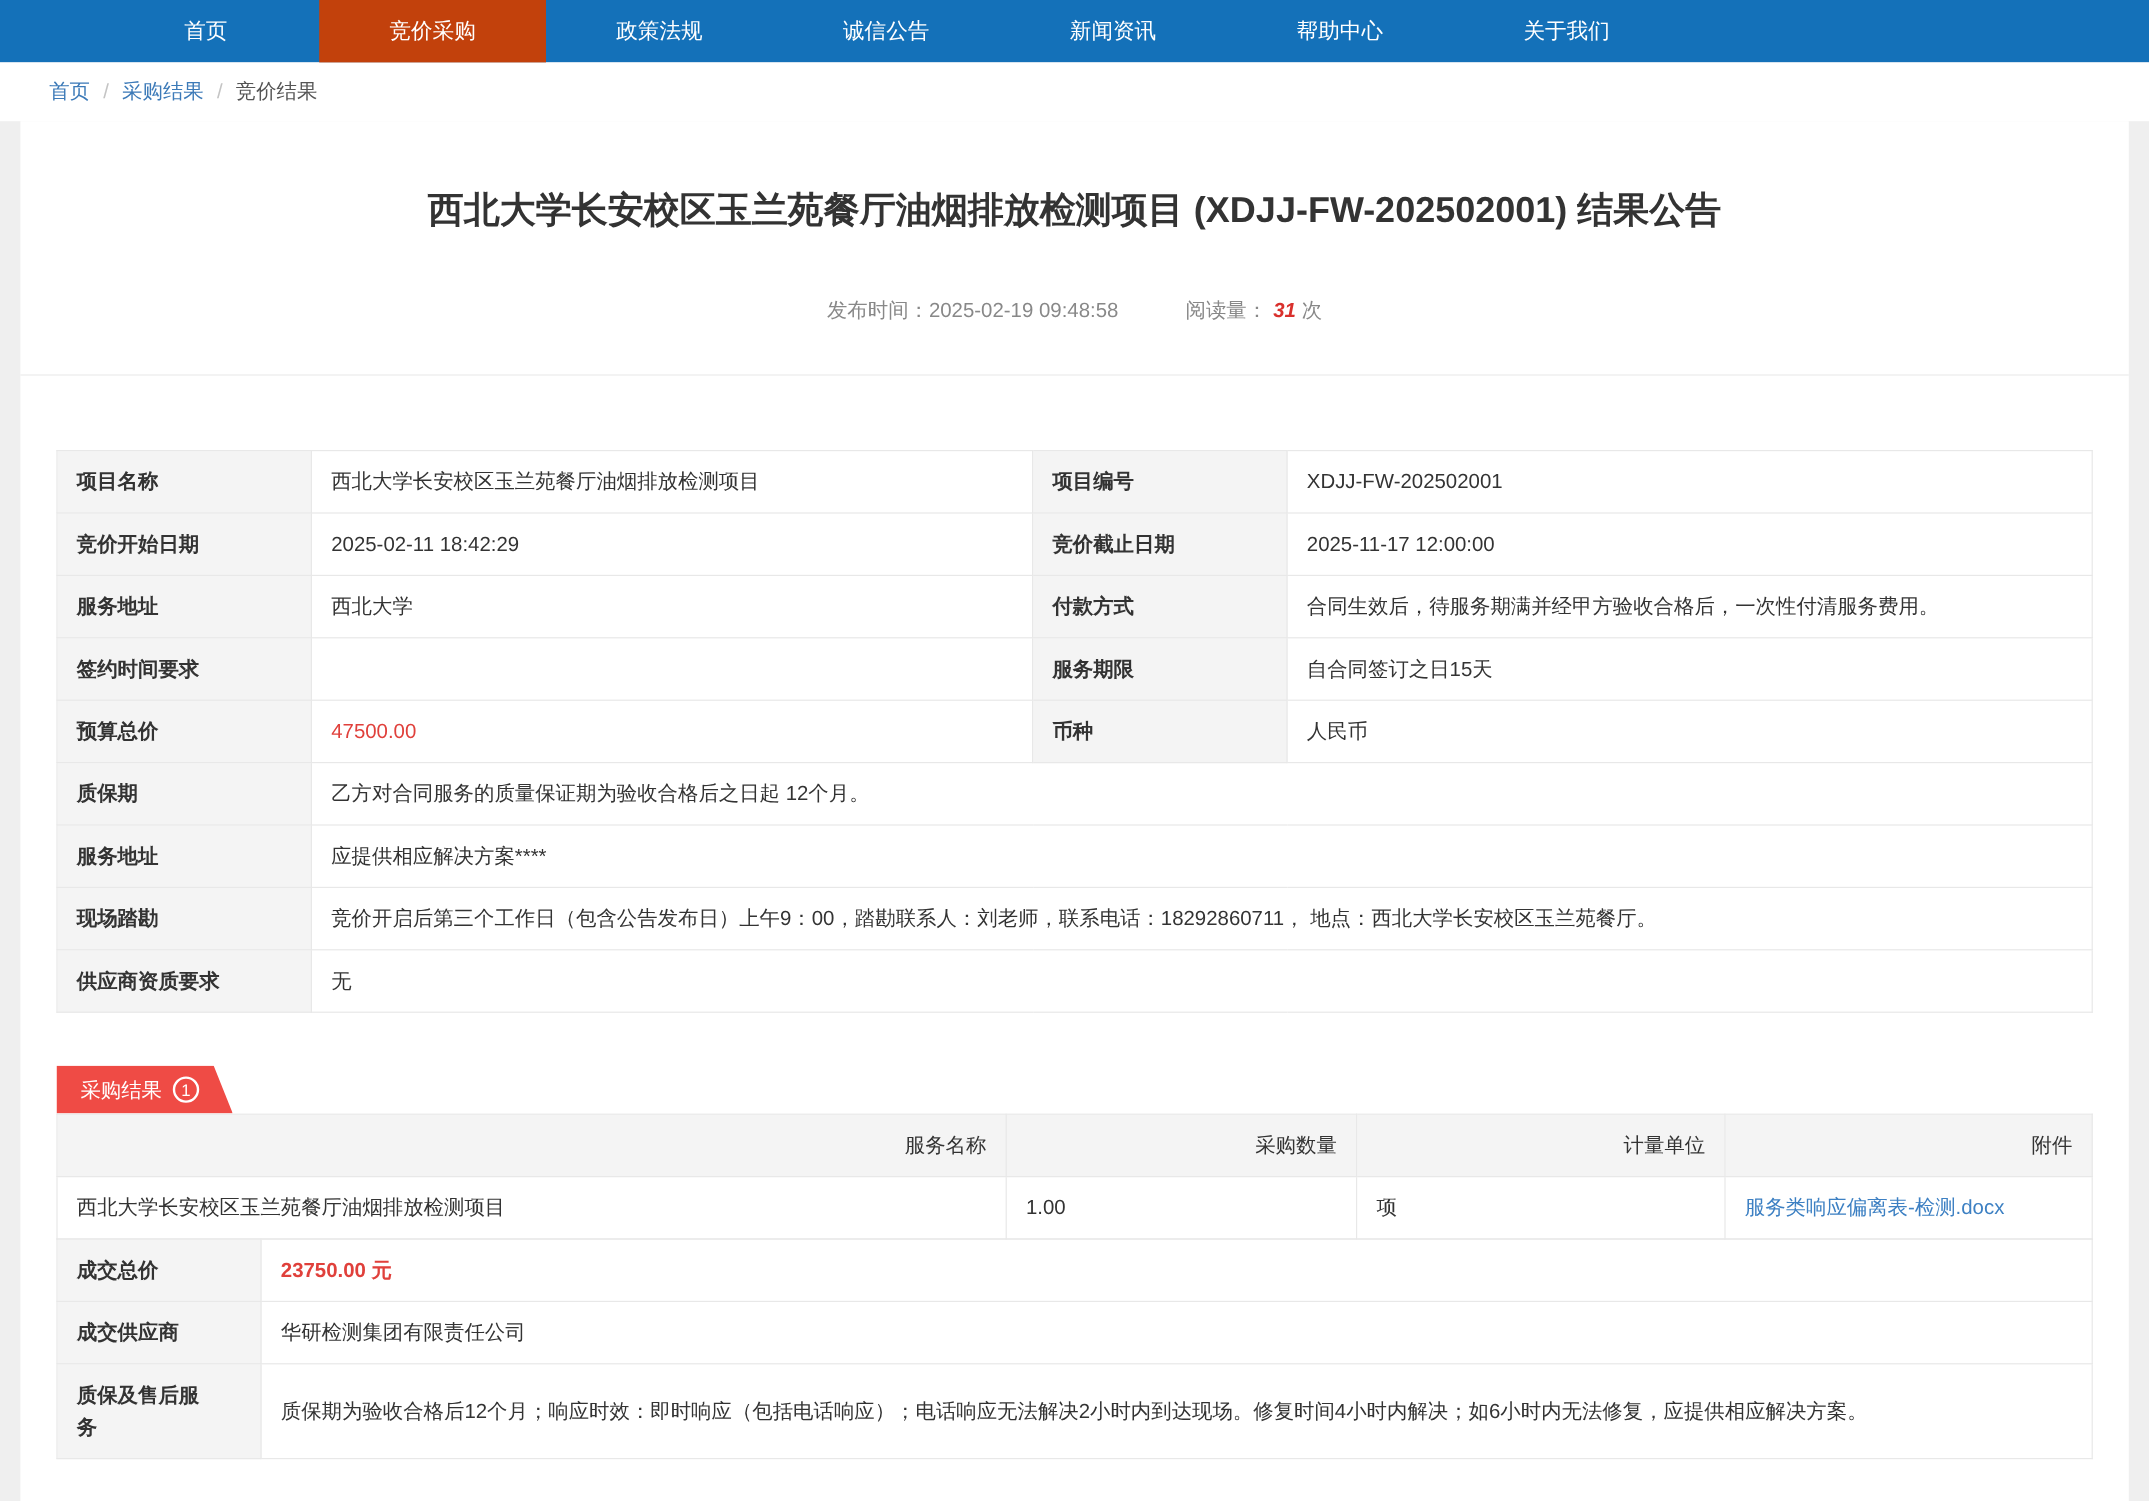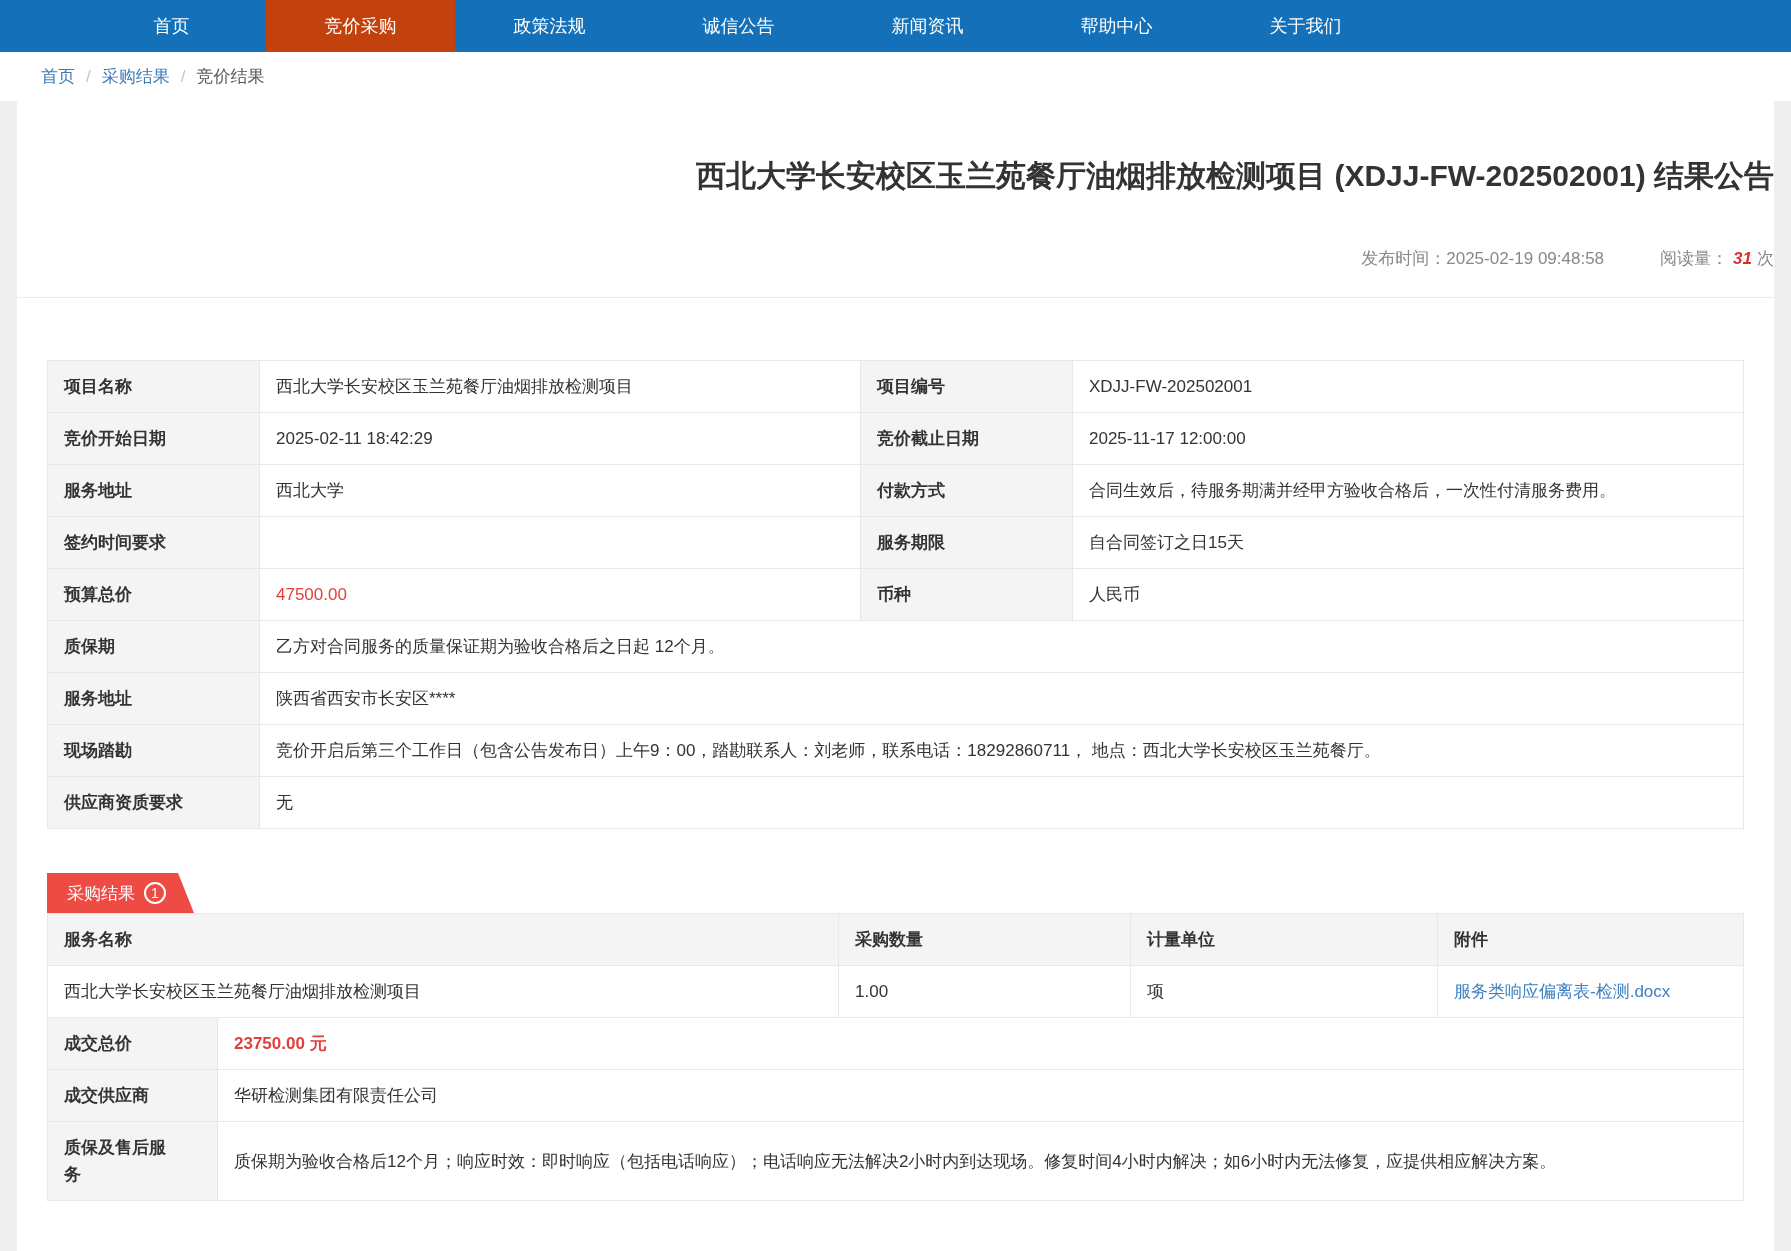--- a/index.html
+++ b/index.html
@@ -25,21 +25,21 @@
     padding-left:41px; font-size:17px;
   }
   .breadcrumb .link { color:#3c7ab8; cursor:pointer; }
   .breadcrumb .sep { color:#c4c4c4; margin:0 11px; }
   .breadcrumb .current { color:#555; }
 
   
   .page { padding:0 17px; }
   .card { background:#fff; min-height:1150px; padding-bottom:10px; }
 
-  .article-header { padding-top:56px; text-align:right; border-bottom:1px solid #ececec; padding-bottom:27px; }
+  .article-header { padding-top:56px; text-align:center; border-bottom:1px solid #ececec; padding-bottom:42px; }
   h1 { margin:0; font-size:30px; line-height:38px; color:#333; font-weight:700; }
   .pub-line { margin-top:52px; font-size:17px; color:#888; }
   .pub-line .spacer { display:inline-block; width:56px; }
   .views-num { color:#d9302c; font-style:italic; font-weight:700; margin:0 5px; }
 
   
   table { border-collapse:collapse; table-layout:fixed; font-size:17px; color:#333; }
   .dt, .rt, .st { width:1696px; margin-left:30px; }
   .dt { margin-top:62px; }
   .dt td, .rt td, .st td { border:1px solid #e8e8e8; padding:12px 16px; line-height:27px; vertical-align:middle; word-break:break-all; }
@@ -52,21 +52,21 @@
     display:inline-flex; align-items:center; gap:9px; height:40px;
     padding:0 28px 0 20px; background:#ef4b45; color:#fff; font-size:17px;
     clip-path:polygon(0 0, calc(100% - 16px) 0, 100% 100%, 0 100%);
   }
   .badge {
     width:22px; height:22px; border:2px solid #fff; border-radius:50%;
     display:flex; align-items:center; justify-content:center;
     font-size:14px; line-height:1; color:#fff;
   }
 
-  .rt td.head { background:#f4f4f4; font-weight:700; }
+  .rt td.head { background:#f4f4f4; font-weight:400;text-align:right; }
   .st { margin-top:-1px; }
   .price { color:#e0403b; font-weight:700; }
   .doc-link { color:#3d80c3; text-decoration:none; cursor:pointer;text-align:center; }
 </style>
 </head>
 <body>
 
 <nav class="topnav">
   <a>首页</a>
   <a class="active">竞价采购</a>
@@ -132,21 +132,21 @@
       <td class="red-price">47500.00</td>
       <td class="lbl">币种</td>
       <td>人民币</td>
     </tr>
     <tr>
       <td class="lbl">质保期</td>
       <td colspan="3">乙方对合同服务的质量保证期为验收合格后之日起 12个月。</td>
     </tr>
     <tr>
       <td class="lbl">服务地址</td>
-      <td colspan="3">陕西省西安市长安区****</td>
+      <td colspan="3">应提供相应解决方案****</td>
     </tr>
     <tr>
       <td class="lbl">现场踏勘</td>
       <td colspan="3">竞价开启后第三个工作日（包含公告发布日）上午9：00，踏勘联系人：刘老师，联系电话：18292860711， 地点：西北大学长安校区玉兰苑餐厅。</td>
     </tr>
     <tr>
       <td class="lbl">供应商资质要求</td>
       <td colspan="3">无</td>
     </tr>
   </tbody>

